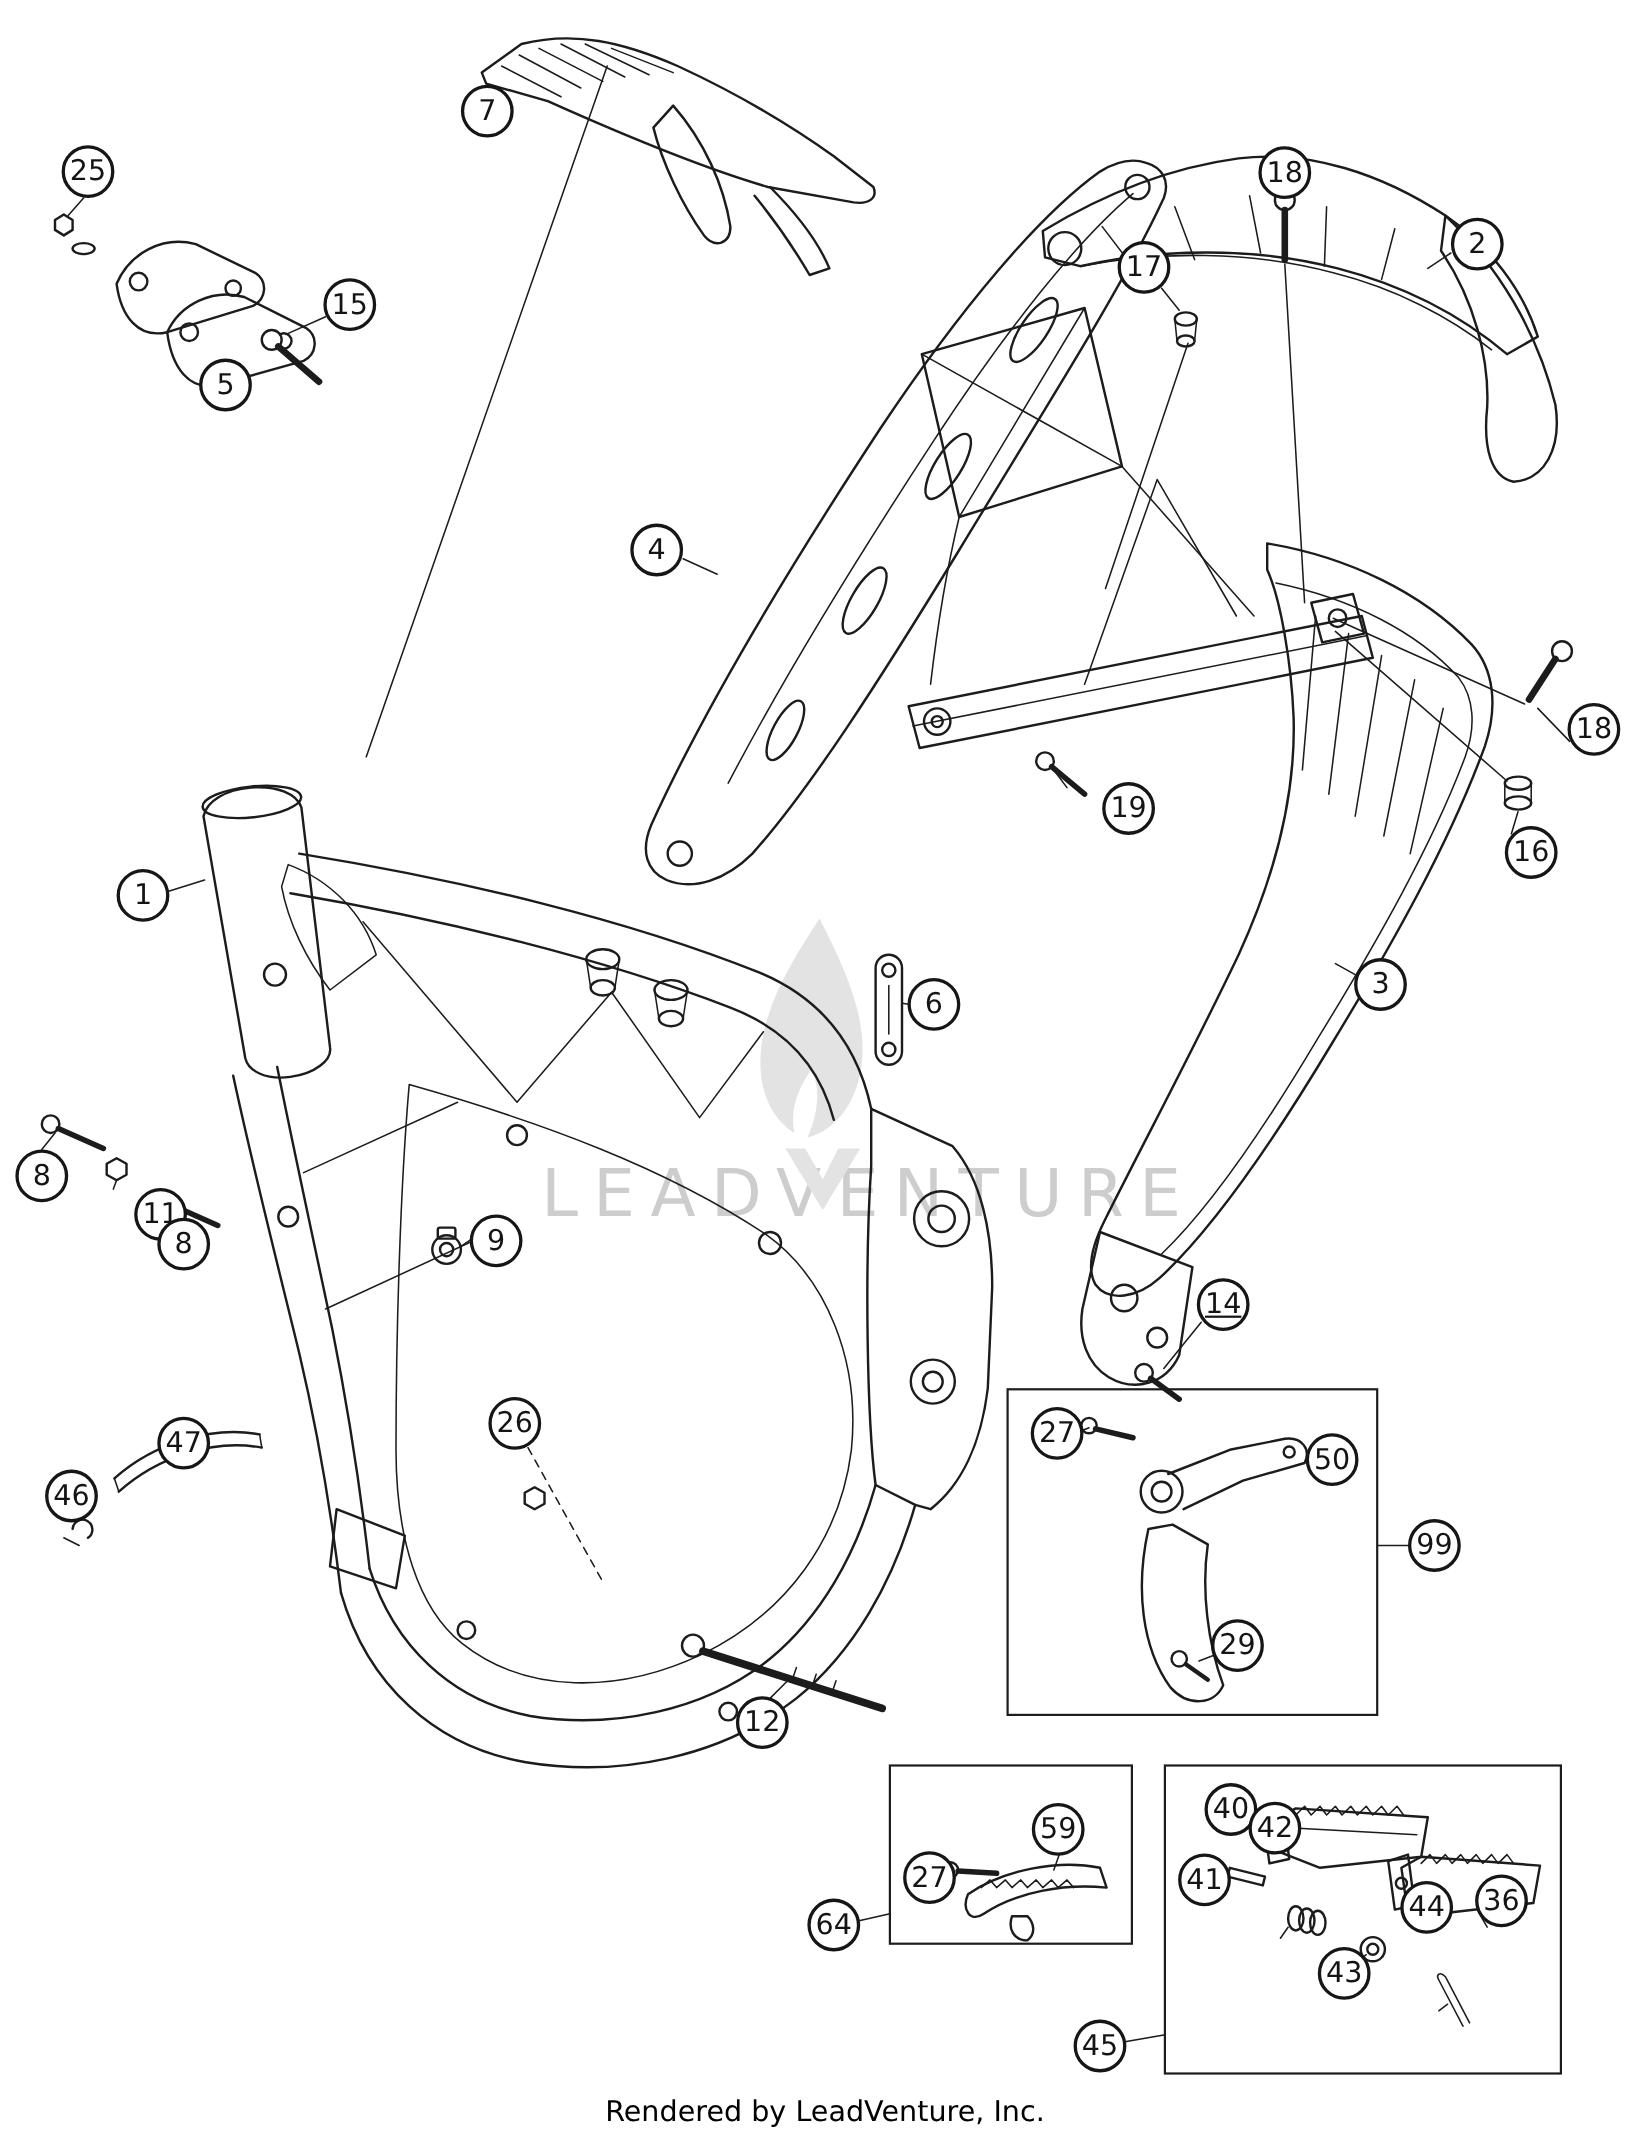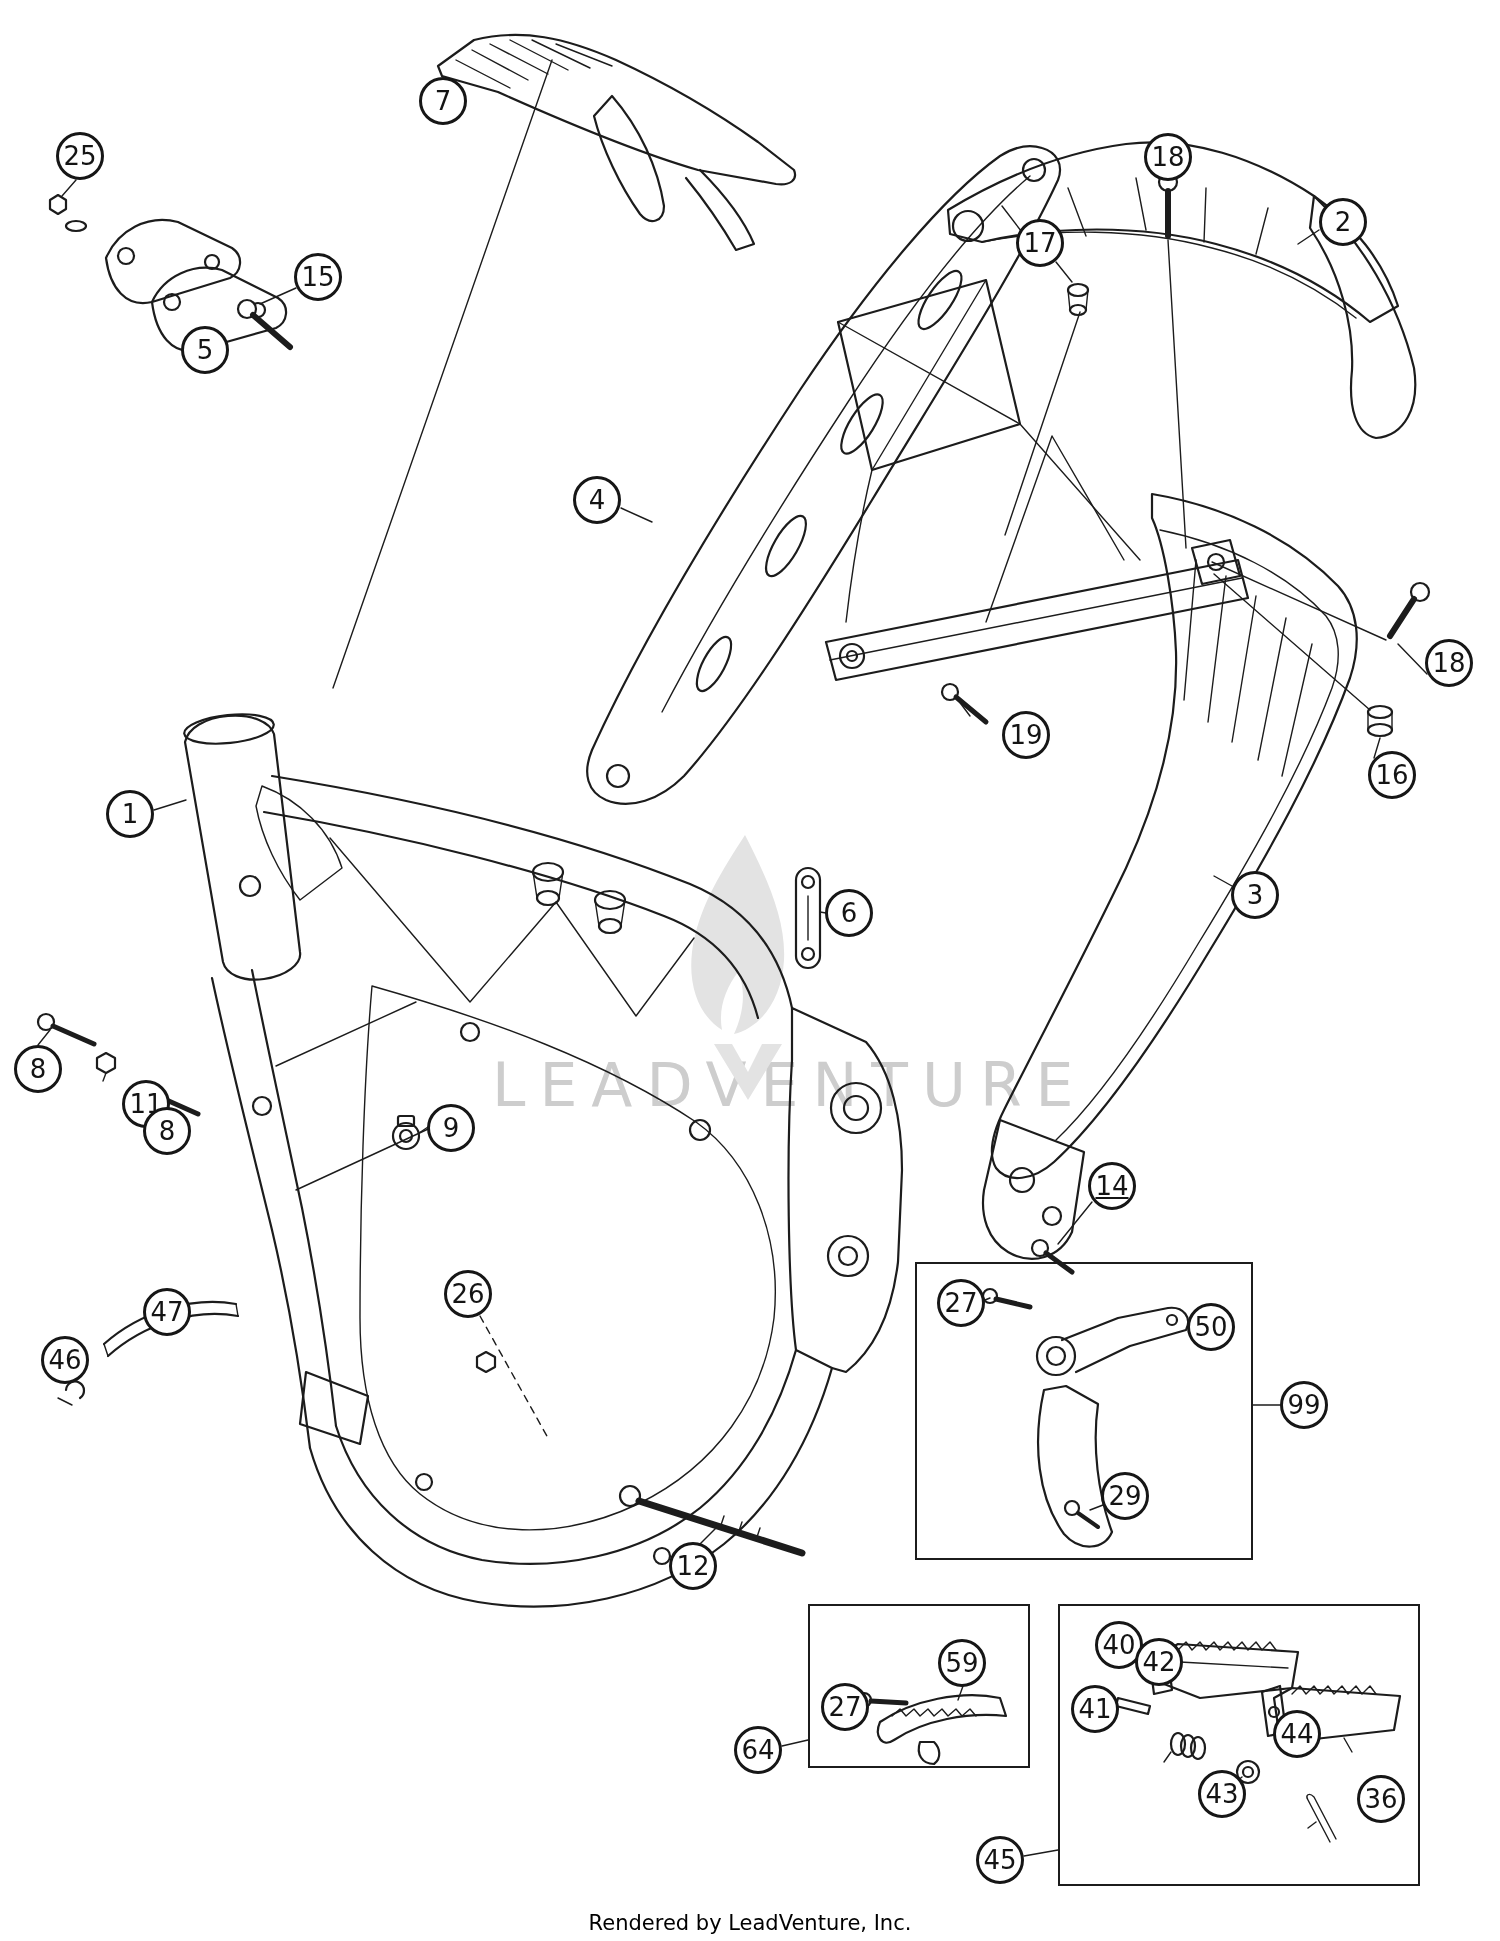--- a/index.html
+++ b/index.html
@@ -28,21 +28,21 @@
   .callout-layer{z-index:4;}
   .box-layer{z-index:3;}
   .callout{
     position:absolute;width:48px;height:48px;border:3px solid var(--callout-border);
     border-radius:50%;background:#ffffff;display:flex;align-items:center;
     justify-content:center;font-size:26px;color:#141414;line-height:1;
   }
   .group-box{position:absolute;border:2px solid var(--line);background:transparent;}
   .footer{
     position:absolute;left:0;bottom:6px;width:100%;text-align:center;
-    font-size:21px;color:#000000;z-index:5;
+    font-size:26px;color:#000000;z-index:5;
   }
 </style>
 </head>
 <body>
 
 <div class="stage">
 
   <div class="watermark">LEADVENTURE</div>
 
   <svg id="drawing" width="1500" height="1941" viewBox="0 0 1500 1941" xmlns="http://www.w3.org/2000/svg">
@@ -304,19 +304,19 @@
       <div class="callout" style="left: 1280px; top: 1381px;">99</div>
       <div class="callout" style="left: 1101px; top: 1472px;">29</div>
       <div class="callout" style="left: 669px; top: 1542px;">12</div>
       <div class="callout" style="left: 938px; top: 1639px;">59</div>
       <div class="callout" style="left: 821px; top: 1683px;">27</div>
       <div class="callout" style="left: 734px; top: 1726px;">64</div>
       <div class="callout" style="left: 1095px; top: 1621px;">40</div>
       <div class="callout" style="left: 1071px; top: 1685px;">41</div>
       <div class="callout" style="left: 1135px; top: 1638px;">42</div>
       <div class="callout" style="left: 1198px; top: 1770px;">43</div>
-      <div class="callout" style="left: 1341px; top: 1775px; margin-left: 16px;">36</div>
+      <div class="callout" style="left: 1341px; top: 1704px;">36</div>
       <div class="callout" style="left: 1273px; top: 1710px; text-align: right;">44</div>
       <div class="callout" style="left: 976px; top: 1836px;">45</div>
     </div>
 
   <div class="footer">Rendered by LeadVenture, Inc.</div>
 </div>
 
 </body></html>

